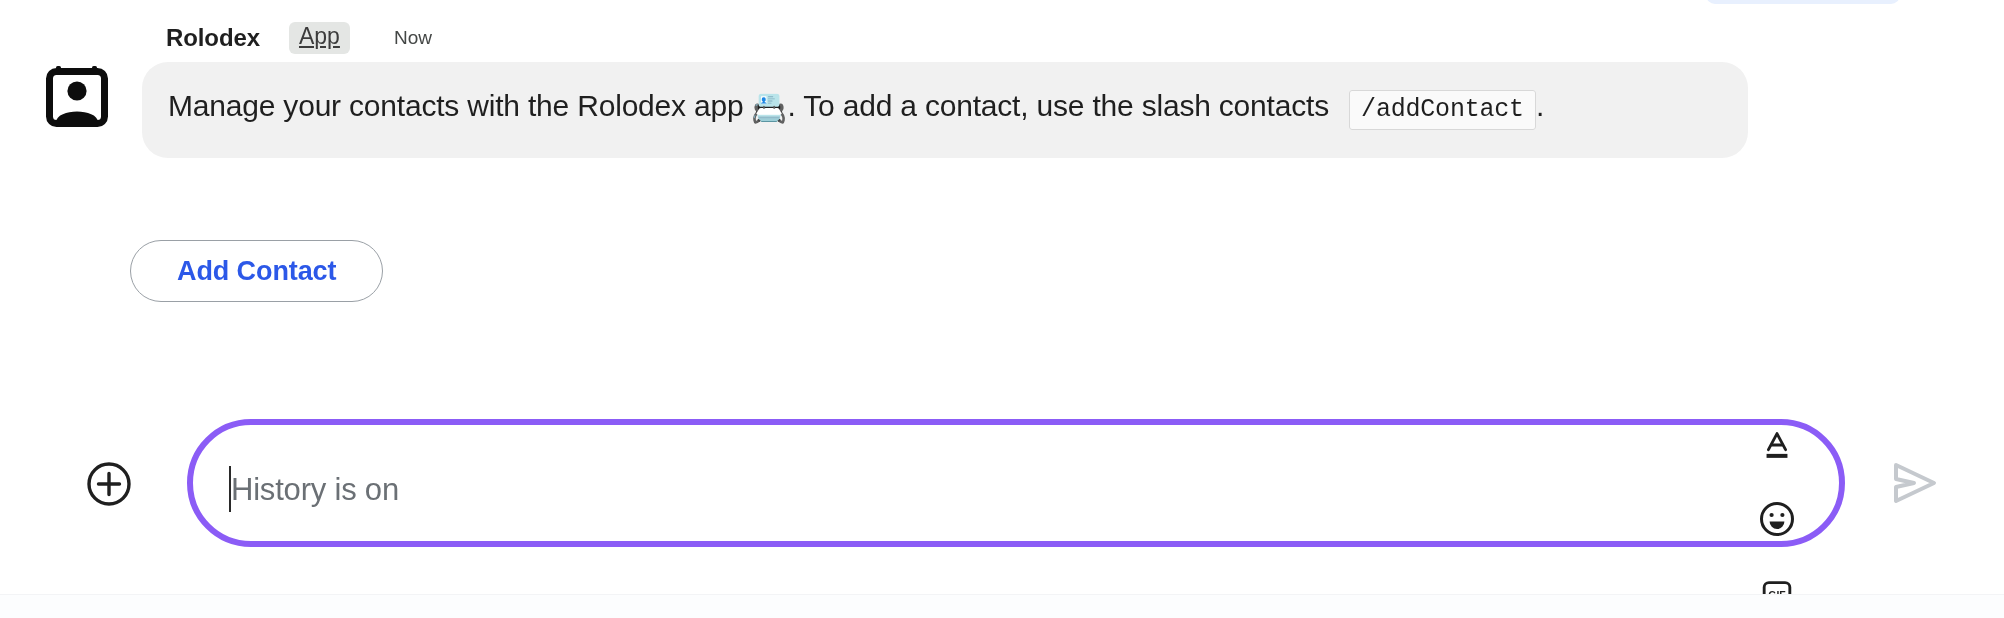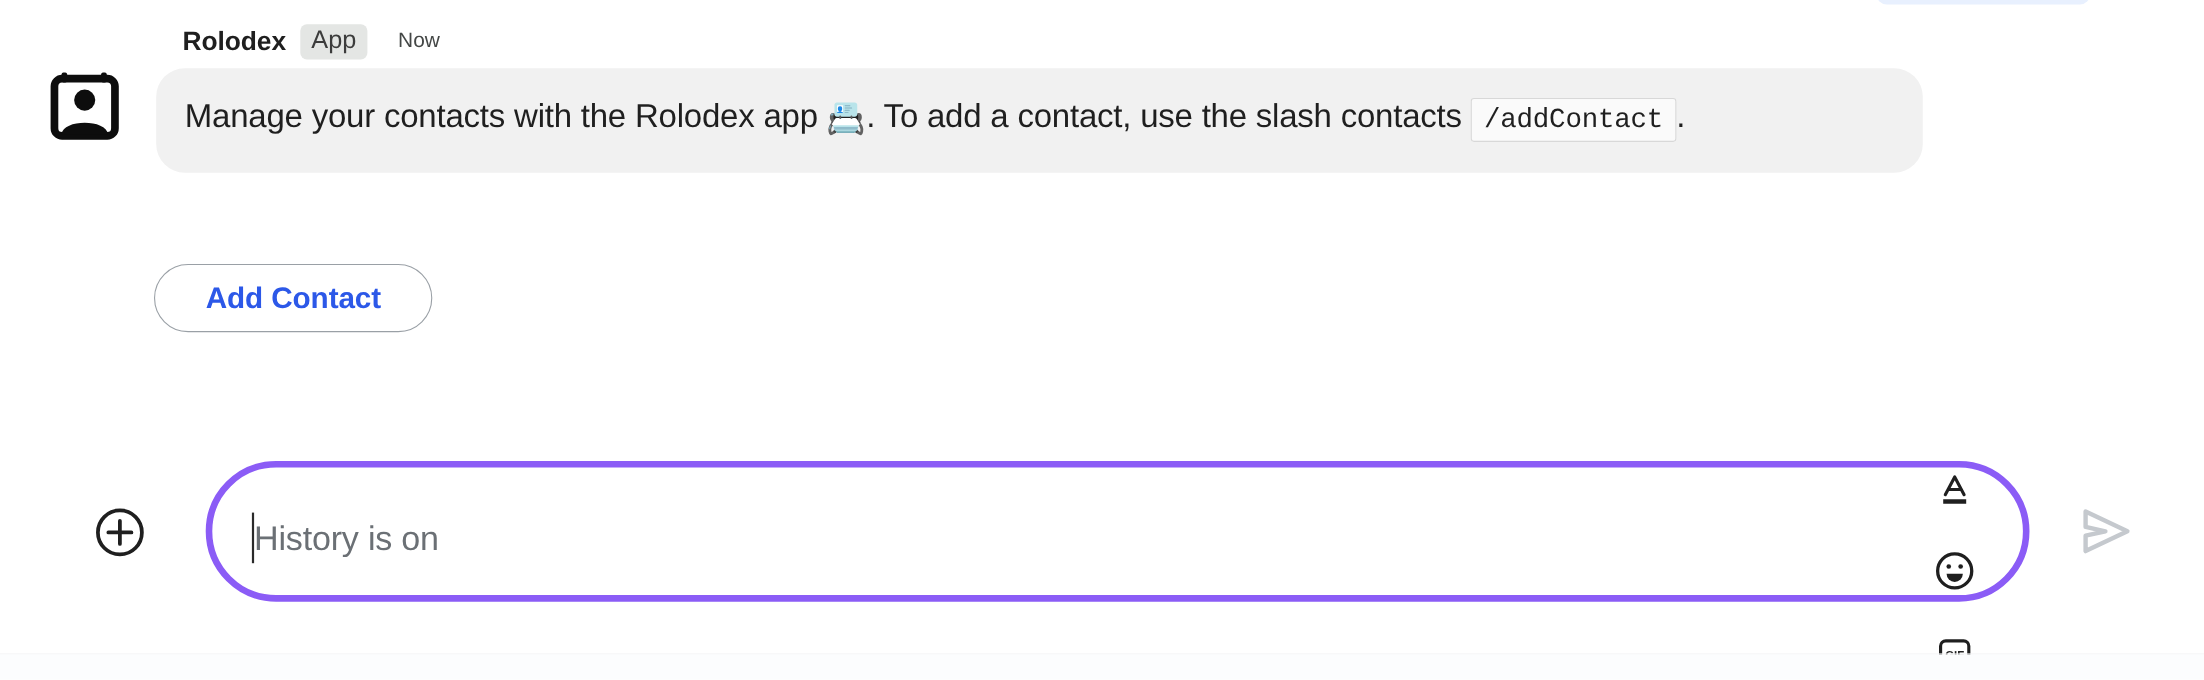--- a/index.html
+++ b/index.html
@@ -47,36 +47,37 @@
     position: absolute;
     left: 166px;
     top: 22px;
   }
 
   
   #message-header {
     display: flex;
     align-items: center;
     height: 32px;
-    gap: 0;
+    gap: 16px;
   }
   #sender-name {
     font-size: 24px;
     font-weight: bold;
     color: #1f1f1f;
     letter-spacing: -0.1px;
   }
   #app-badge {
     margin-left: 13px;
     background: #e4e6e4;
     color: #3c3c3c;
     font-size: 23px;
     padding: 2px 10px 4px 10px;
     border-radius: 6px;
     line-height: 1.12;
+    text-decoration: underline;
   }
   #timestamp {
     margin-left: 28px;
     font-size: 19px;
     color: #444746;
   }
 
   
   #message-bubble {
     position: absolute;
@@ -100,26 +101,27 @@
   }
   .code-chip {
     font-family: "Liberation Mono", monospace;
     font-size: 25px;
     background: #fafafa;
     border: 1px solid #d8d8d8;
     border-radius: 3px;
     padding: 4px 11px 5px 11px;
     color: #1f1f1f;
     white-space: nowrap;
+    margin-left: 12px;
   }
 
   
   #action-row {
     position: absolute;
-    left: 140px;
+    left: 130px;
     top: 240px;
   }
   #add-contact-button {
     display: inline-flex;
     align-items: center;
     justify-content: center;
     height: 62px;
     padding: 0 46px;
     border: 1px solid #9aa0a6;
     border-radius: 34px;

